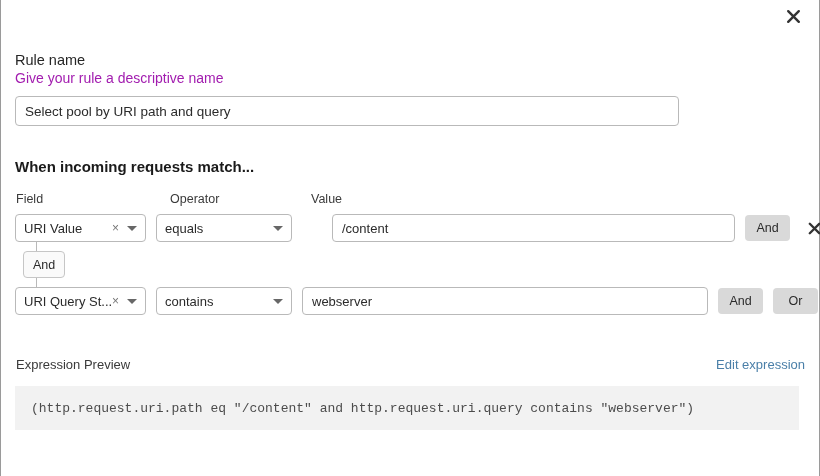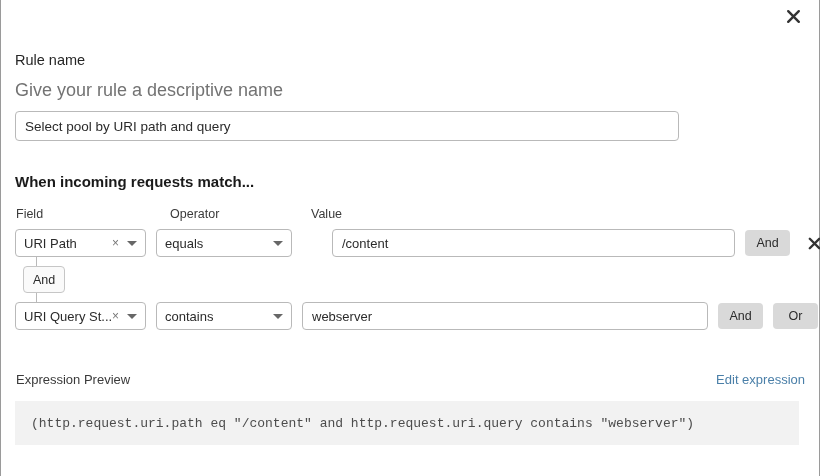--- a/index.html
+++ b/index.html
@@ -53,23 +53,23 @@
   }
   .close-icon svg { display: block; }
 
   
   .section-label {
     font-size: 14.5px;
     color: #262626;
     margin-top: 4px;
   }
   .section-hint {
-    font-size: 18px;
-    color: #737373;
-    margin-top: 12px;
+    font-size: 14px;
+    color: #a21caf;
+    margin-top: 2px;
   }
   .rule-name-input {
     box-sizing: border-box;
     display: block;
     width: 664px;
     height: 30px;
     margin-top: 10px;
     padding: 0 9px;
     border: 1px solid #b9b9b9;
     border-radius: 4px;
@@ -293,21 +293,21 @@
   <div class="rows-wrap">
 
     <div class="connector">
       <div class="connector-line top"></div>
       <div class="connector-badge">And</div>
       <div class="connector-line bottom"></div>
     </div>
 
     <div class="rule-row row-1">
       <div class="select-box field">
-        <span class="select-text">URI Path</span>
+        <span class="select-text">URI Value</span>
         <span class="clear-icon">×</span>
         <span class="caret-icon"></span>
       </div>
       <div class="select-box operator">
         <span class="select-text">equals</span>
         <span class="caret-icon"></span>
       </div>
       <input class="value-input" type="text" value="/content" placeholder="Enter value" style="">
       <button class="logic-btn">And</button>
       <div class="delete-icon">

